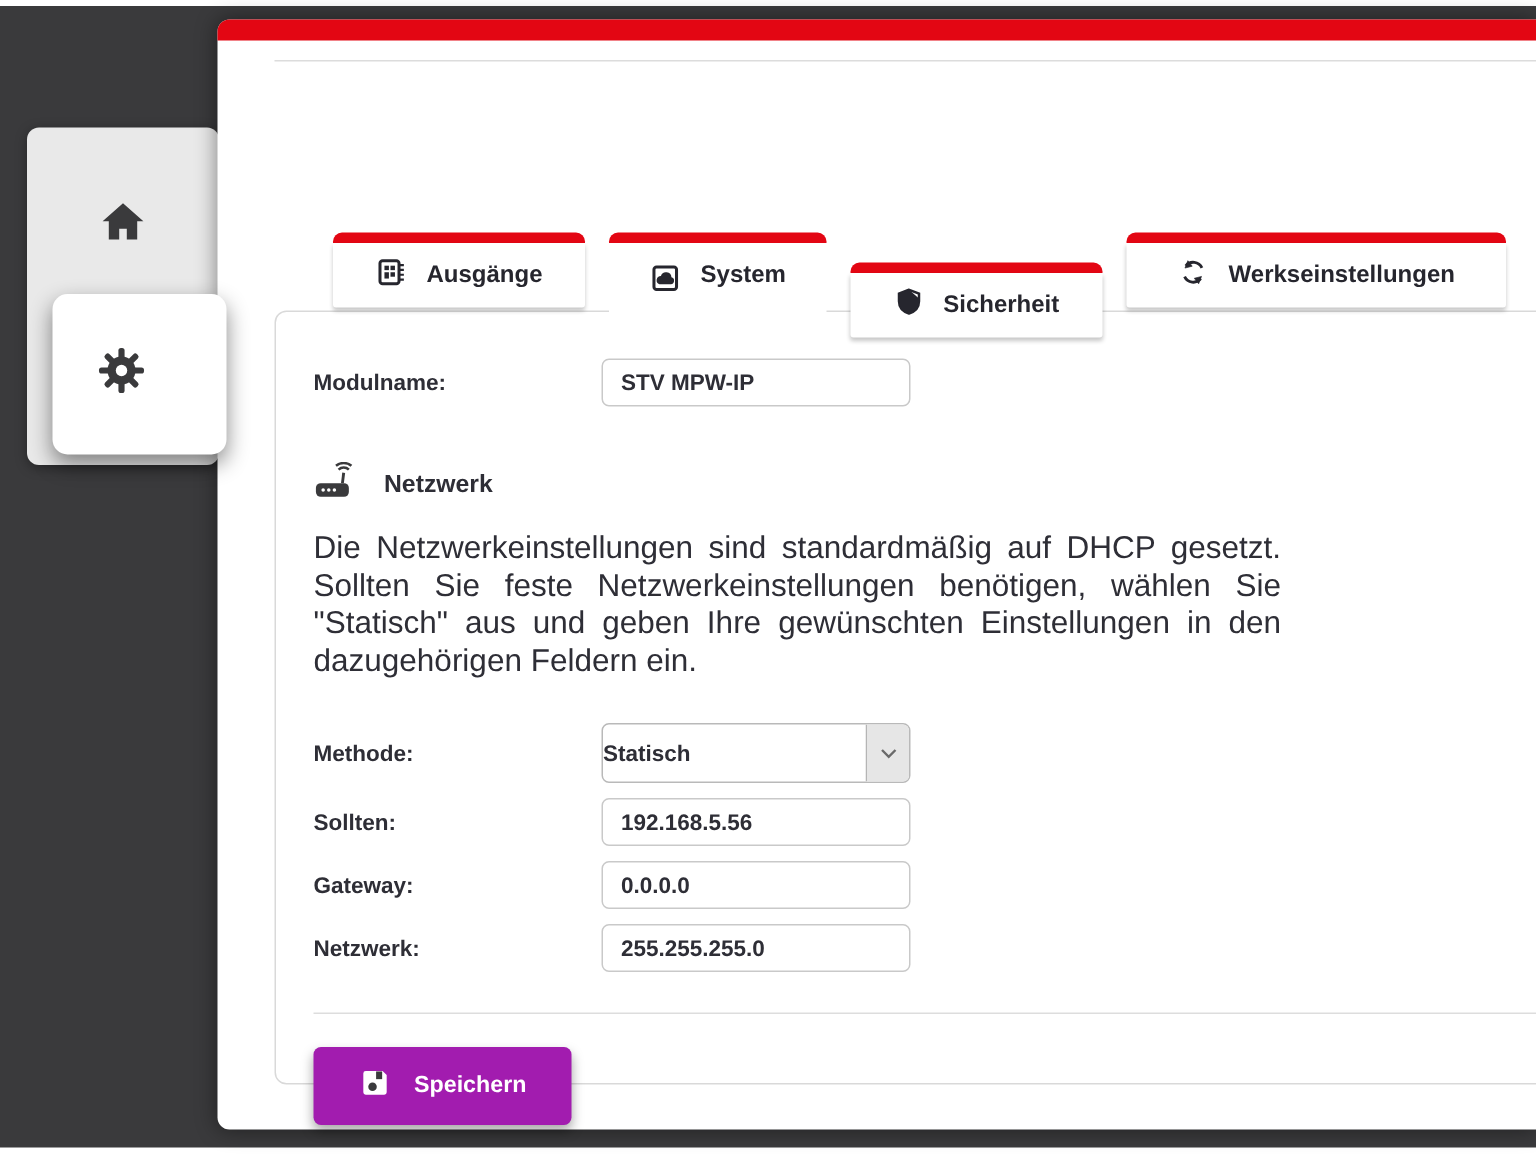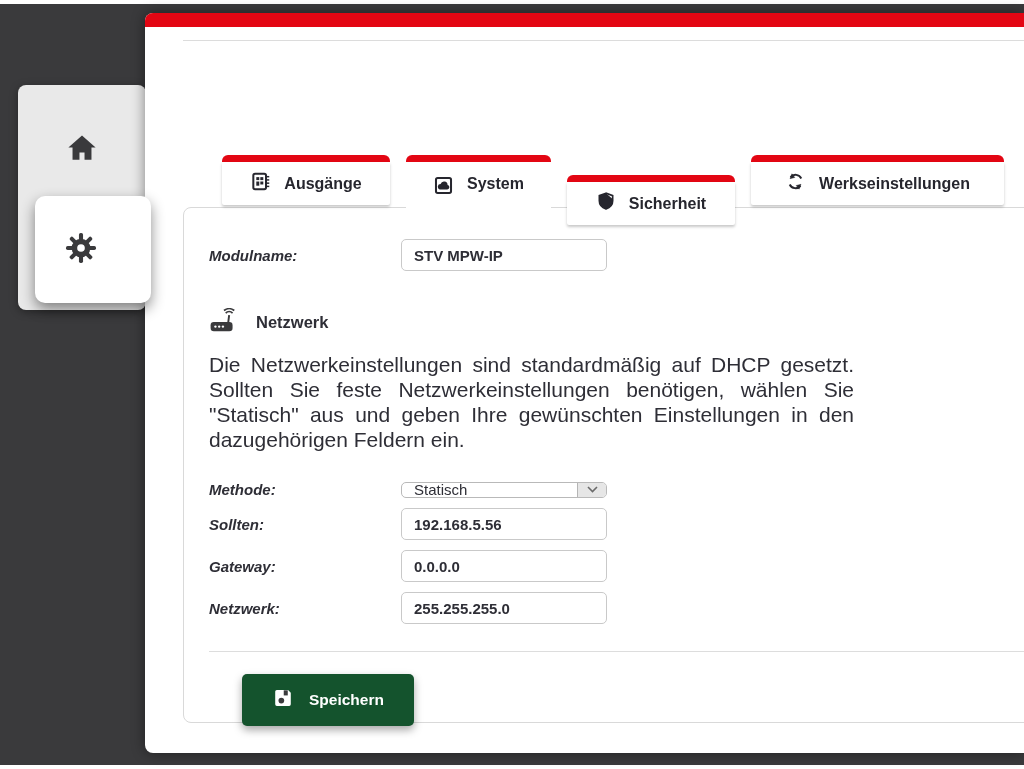--- a/index.html
+++ b/index.html
@@ -39,43 +39,43 @@
   .tab.active .body { height:60px; box-shadow:none; align-items:flex-start; padding-top:13px; }
   .tab.w1 { width:168px; } .tab.w2 { width:145px; } .tab.w3 { width:168px;margin-top:20px; } .tab.w4 { width:253px; }
   .tab svg { flex:0 0 auto; }
 
   
   .card { position:absolute; left:38px; top:194px; width:870px; height:516px;
           border:1px solid #d9d9d9; border-radius:8px; background:#ffffff;
           padding:31px 0 0 25px; z-index:2; }
 
   .frow { display:flex; align-items:center; margin-bottom:10px; }
-  .frow .lbl { width:192px; font-size:15px; font-weight:700; color:#2e2e36;font-style:italic; }
+  .frow .lbl { width:192px; font-size:15px; font-weight:700; color:#2e2e36; }
   .tinput { width:206px; height:32px; border:1px solid #c9c9c9; border-radius:5px;
             padding:0 12px; font-family:inherit; font-size:15px; font-weight:700;
             color:#2e2e36; background:#fff; outline:none; }
 
   .sec-head { display:flex; align-items:center; gap:17px; margin:37px 0 15px 0;
               font-size:16.5px; font-weight:700; color:#2e2e36; }
   .desc { width:645px; font-size:21px; line-height:25px; text-align:justify;
           color:#2e2e36; margin-bottom:29px; }
 
-  .select { position:relative; width:206px; height:16px; border:1px solid #b9b9b9;
+  .select { position:relative; width:206px; height:40px; border:1px solid #b9b9b9;
             border-radius:5px; background:#fff; display:flex; align-items:center;
-            padding-left:12px; font-size:15px; font-weight:400; cursor:pointer; }
+            padding-left:0; font-size:15px; font-weight:700; cursor:pointer; }
   .select .chev-box { position:absolute; right:0; top:0; bottom:0; width:29px;
             background:#e6e6e6; border-left:1px solid #b5b5b5; border-radius:0 4px 4px 0;
             display:flex; align-items:center; justify-content:center; }
 
   .divider { border:none; border-top:1px solid #dddddd; margin:27px 25px 0 0; }
 
   .save-btn { margin-top:22px; display:inline-flex; align-items:center; gap:15px;
-              background:#14532d; color:#ffffff; border:none; height:52px; padding:0 30px;
+              background:#a21caf; color:#ffffff; border:none; height:52px; padding:0 30px;
               border-radius:5px; font-family:inherit; font-size:15.5px; font-weight:700;
-              cursor:pointer; box-shadow:0 4px 8px rgba(0,0,0,.35);margin-left:33px; }
+              cursor:pointer; box-shadow:0 4px 8px rgba(0,0,0,.35); }
 </style>
 </head>
 <body>
 
 <div class="bg-dark"></div>
 
 <div class="side-panel">
   <div class="home-btn">
     <span>
       <svg width="32" height="32" viewBox="0 0 24 24" fill="#3a3a3c">

